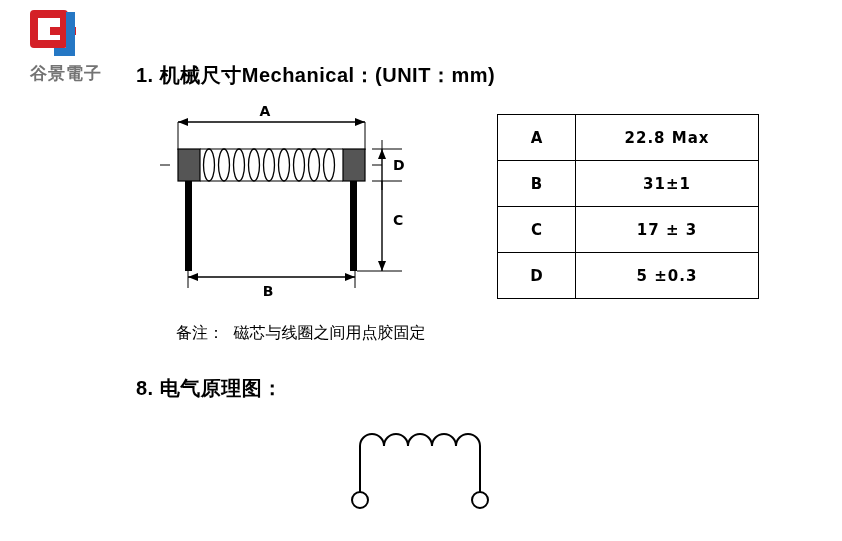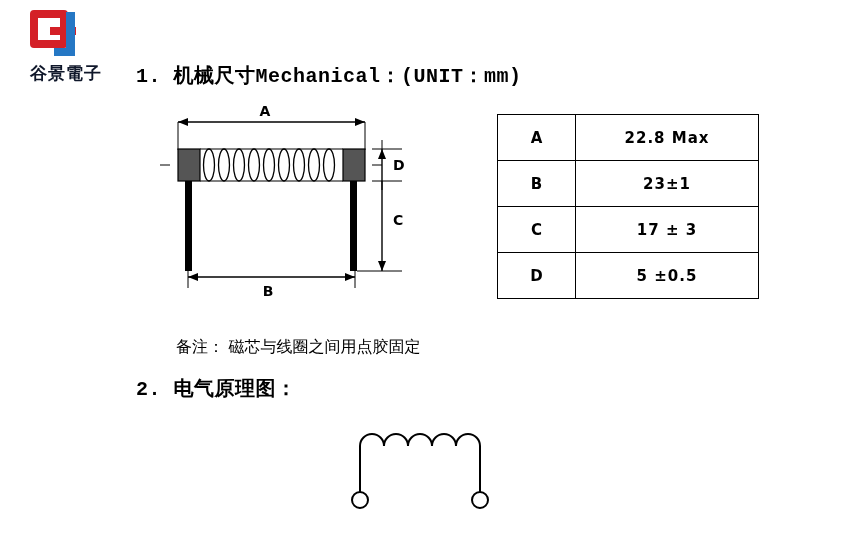--- a/index.html
+++ b/index.html
@@ -67,47 +67,47 @@
   }
   .logo-text {
     position: absolute;
     left: 0px;
     top: 52px;
     width: 104px;
     text-align: center;
     font-family: "DejaVu Sans", sans-serif;
     font-size: 17px;
     font-weight: bold;
-    color: #0f172a;
+    color: #737373;
     letter-spacing: 1px;
   }
 
   
   .heading {
     position: absolute;
-    font-family: Liberation Mono, monospace;
+    font-family: Liberation Sans, sans-serif;
     font-size: 20px;
     font-weight: bold;
     white-space: nowrap;
     letter-spacing: 0.5px;
   }
   #heading-mechanical {
     left: 136px;
     top: 62px;
   }
   #heading-schematic {
     left: 136px;
     top: 375px;
   }
 
   .note {
     position: absolute;
     left: 176px;
-    top: 337px;
-    font-family: Liberation Sans, sans-serif;
+    top: 323px;
+    font-family: Liberation Mono, monospace;
     font-size: 16px;
     white-space: nowrap;
   }
 
   
   .drawing {
     position: absolute;
     left: 150px;
     top: 100px;
   }
@@ -214,36 +214,36 @@
 </div>
 
 <table class="dim-table">
   <tbody>
     <tr>
       <td class="key">A</td>
       <td class="val">22.8   Max</td>
     </tr>
     <tr>
       <td class="key">B</td>
-      <td class="val">23±1</td>
+      <td class="val">31±1</td>
     </tr>
     <tr>
       <td class="key">C</td>
       <td class="val">17 ± 3</td>
     </tr>
     <tr>
       <td class="key">D</td>
-      <td class="val">5  ±0.5</td>
+      <td class="val">5  ±0.3</td>
     </tr>
   </tbody>
 </table>
 
 <div class="note">备注： 磁芯与线圈之间用点胶固定</div>
 
-<div class="heading" id="heading-schematic">2. 电气原理图：</div>
+<div class="heading" id="heading-schematic">8. 电气原理图：</div>
 
 <div class="schematic">
   <svg width="220" height="115" viewBox="0 0 220 115" xmlns="http://www.w3.org/2000/svg">
     <g stroke="#000" stroke-width="2" fill="none">
 
       <line x1="40" y1="82" x2="40" y2="36"></line>
 
       <path d="M40 36 a12 12 0 0 1 24 0"></path>
       <path d="M64 36 a12 12 0 0 1 24 0"></path>
       <path d="M88 36 a12 12 0 0 1 24 0"></path>

